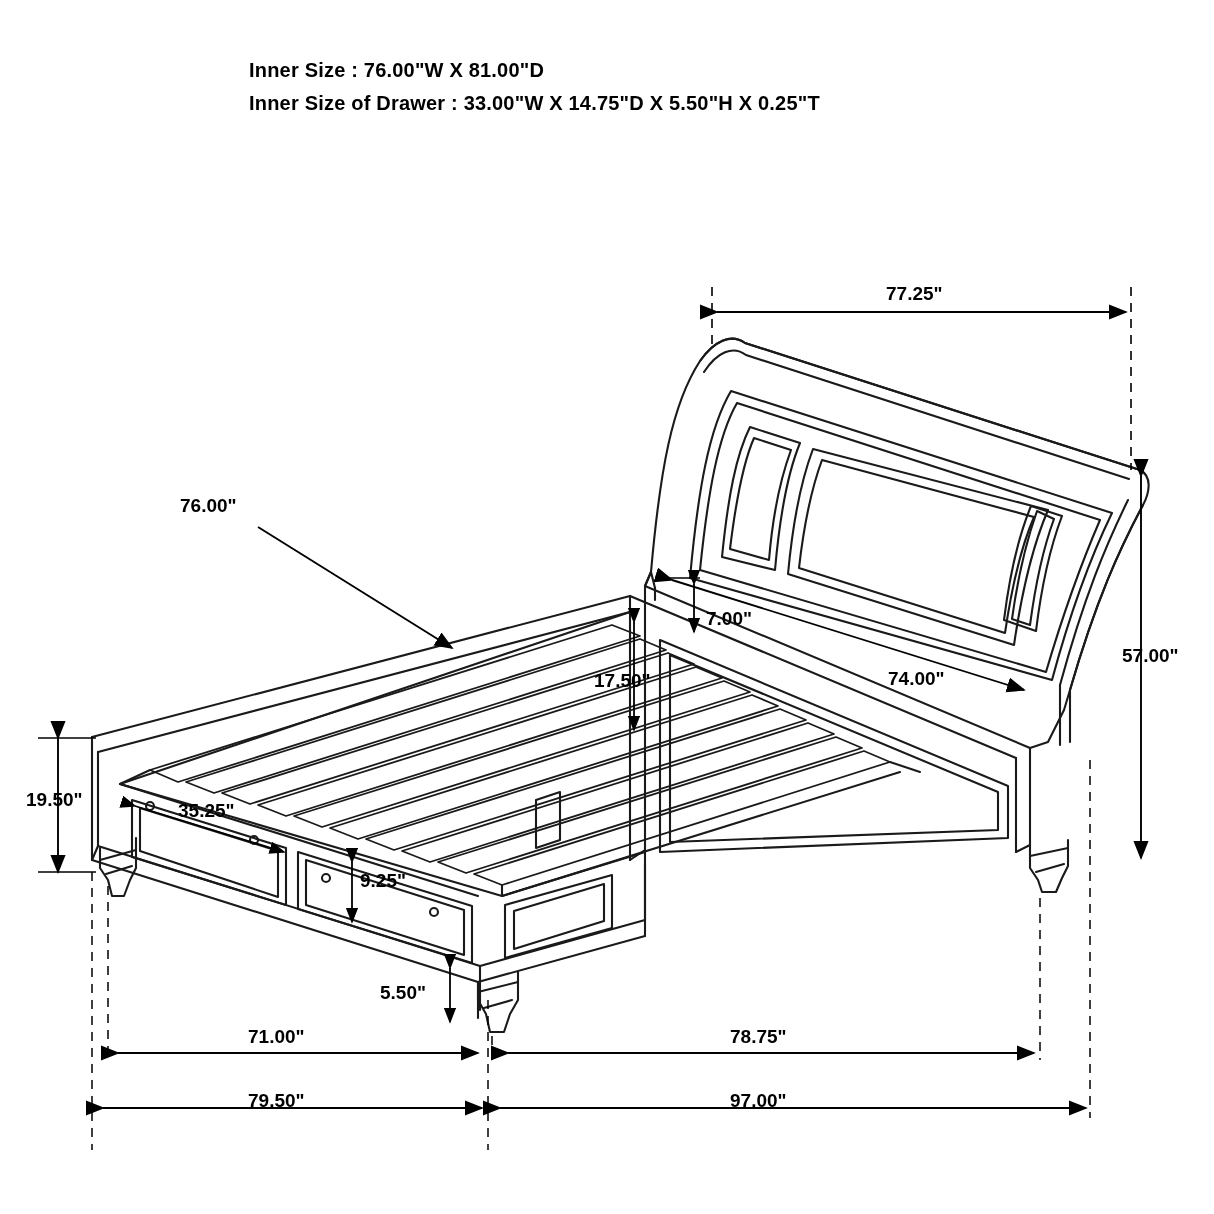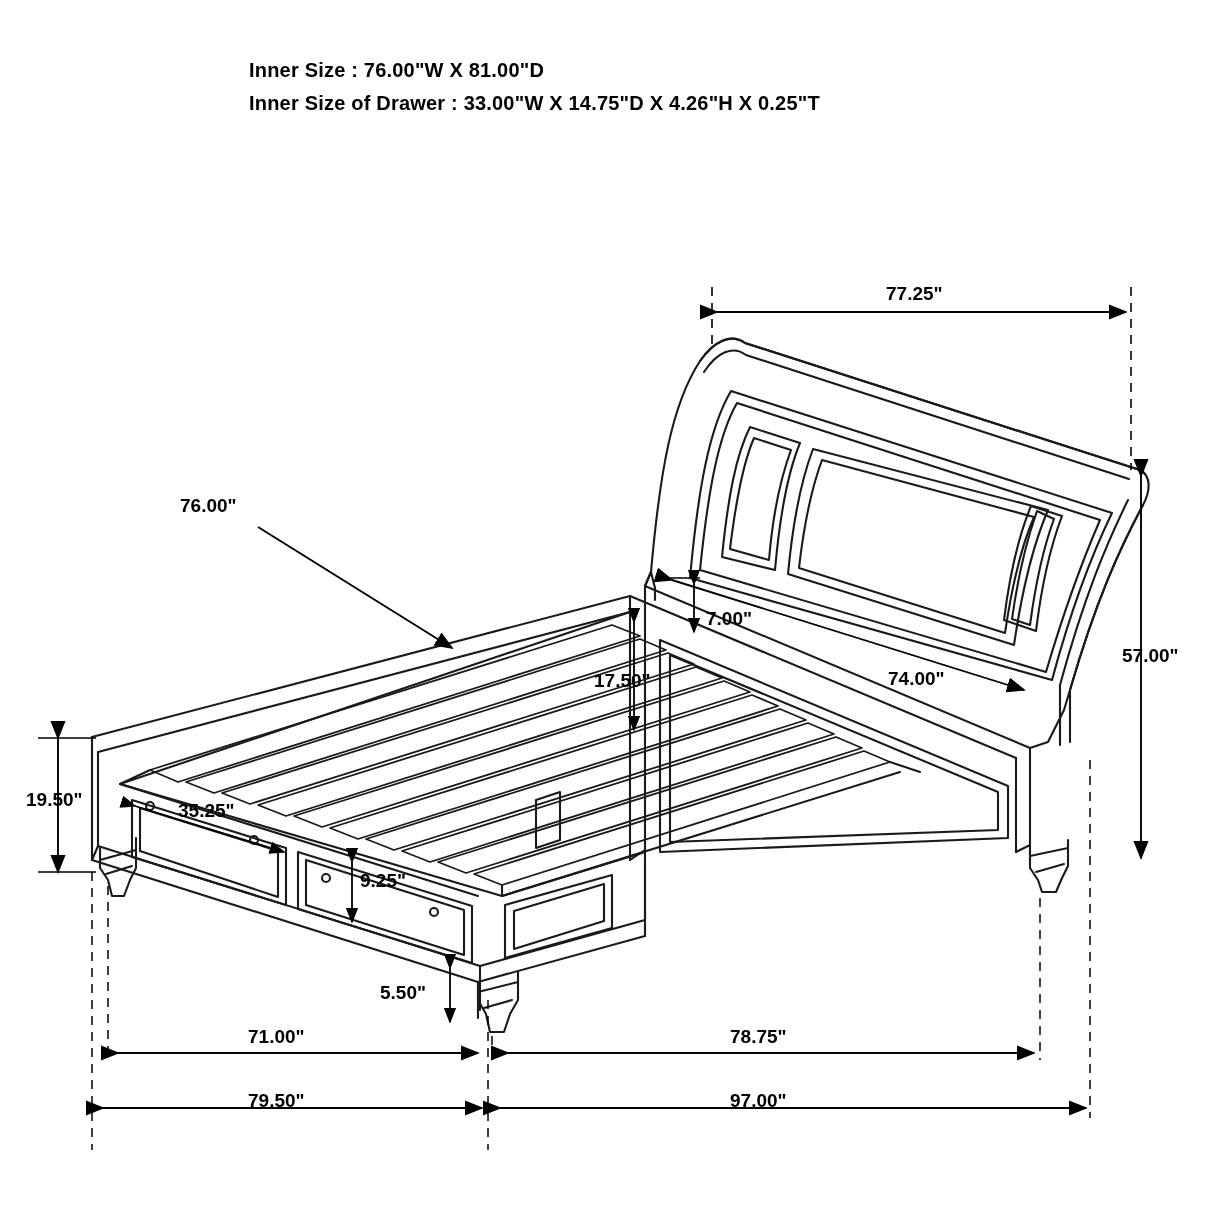--- a/index.html
+++ b/index.html
@@ -40,21 +40,21 @@
     width: 1214px;
     height: 1214px;
   }
 </style>
 </head>
 <body>
 
 <div id="page">
 
   <div class="note" id="note1">Inner Size : 76.00"W X 81.00"D</div>
-  <div class="note" id="note2">Inner Size of Drawer : 33.00"W X 14.75"D X 4.26"H X 0.25"T</div>
+  <div class="note" id="note2">Inner Size of Drawer : 33.00"W X 14.75"D X 5.50"H X 0.25"T</div>
 
   <svg class="layer" viewBox="0 0 1214 1214">
     <g fill="none" stroke="#1a1a1a" stroke-width="2.1" stroke-linejoin="round" stroke-linecap="round">
 
       <path d="M645 586 L651 572 C660 470 672 404 700 361 C714 341 731 333 745 343
                L1140 470 C1152 476 1150 492 1143 505 C1120 548 1096 600 1070 690
                L1064 710 L1048 742 L1030 748"></path>
 
       <path d="M700 361 C714 341 731 333 745 343 L1140 470"></path>
       <path d="M704 372 C717 352 733 345 746 355 L1129 479"></path>

